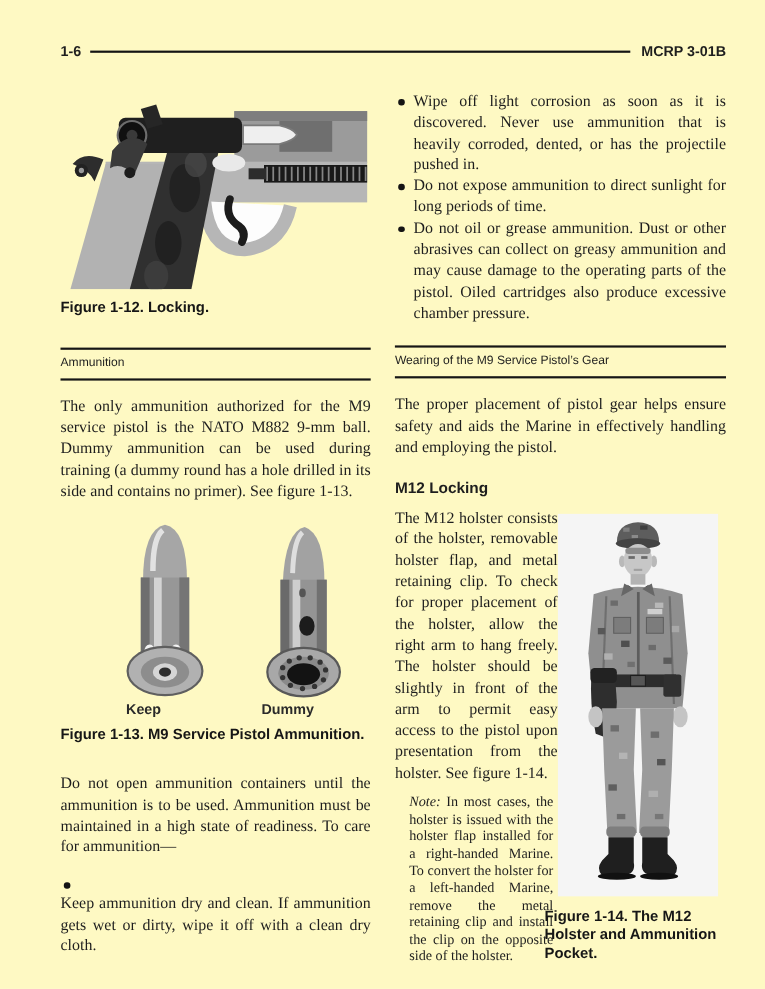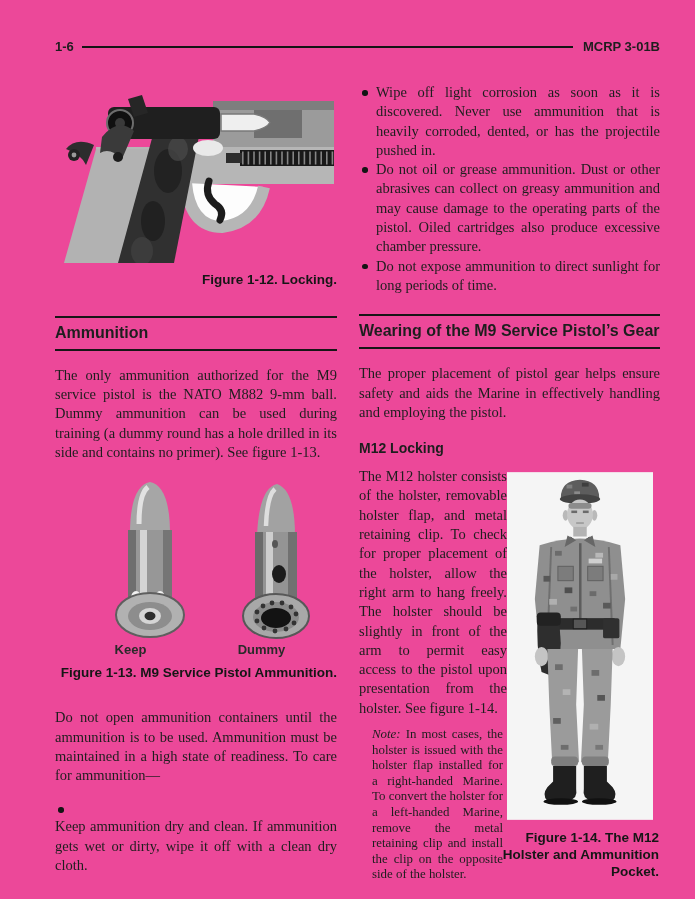--- a/index.html
+++ b/index.html
@@ -1,44 +1,44 @@
 <!DOCTYPE html>
 <html lang="en"><head>
 <meta charset="utf-8">
 <style>
   * { margin:0; padding:0; box-sizing:border-box; }
   html,body { background:#ffffff; }
   .page {
     position:relative; width:695px; height:899px; margin:0 auto;
-    background:#ec4899; overflow:hidden;
+    background:#fef9c3; overflow:hidden;
     font-family:"Liberation Serif", serif; color:#1e1e1e;
   }
   
   .hdr {
     position:absolute; top:39px; left:55px; right:35px;
     display:flex; align-items:center;
     font-family:"Liberation Sans", sans-serif; font-weight:bold; font-size:13px;
   }
   .hdr .rule { flex:1; border-top:2.5px solid #141414; margin:1px 10px 0 8px; }
   
   .columns { position:absolute; top:80px; left:55px; width:605px; display:flex; gap:22px; }
   .col-left  { width:282px; }
   .col-right { width:301px; }
   .body-text { font-size:14.5px; line-height:19.3px; text-align:justify; }
   .sect-head {
-    font-family:"Liberation Sans", sans-serif; font-weight:bold; font-size:16px; line-height:1;
+    font-family:"Liberation Sans", sans-serif; font-weight:normal; font-size:11px; line-height:1;
     border-top:2px solid #161616; border-bottom:2px solid #161616;
     padding:7px 0 8px;
   }
   .sub-head {
     font-family:"Liberation Sans", sans-serif; font-weight:bold; font-size:14px;
   }
   .caption {
     font-family:"Liberation Sans", sans-serif; font-weight:bold; font-size:13.5px;
-    line-height:1.25; text-align:right; color:#161616;
+    line-height:1.25; text-align:left; color:#161616;
   }
   .bullet-item { display:flex; }
   .bullet-item + .bullet-item { margin-top:0px; }
   .dot-col { flex:0 0 17px; padding-left:3px; }
   .dot { display:block; width:5.5px; height:5.5px; border-radius:50%; background:#141414; margin-top:7px; }
   .bullet-body { flex:1; }
   
   .fig { text-align:center; }
   .fig svg { display:block; margin:0 auto; }
   .ammo-labels { display:flex; width:262px; margin:2px auto 0;
@@ -183,27 +183,27 @@
         <div class="bullet-item body-text">
           <span class="dot-col">
               <span class="dot"></span>
             </span>
           <span class="bullet-body">Wipe off light corrosion as soon as it is discovered. Never use ammunition that is heavily corroded, dented, or has the projectile pushed in.</span>
         </div>
         <div class="bullet-item body-text">
           <span class="dot-col">
               <span class="dot"></span>
             </span>
-          <span class="bullet-body">Do not oil or grease ammunition. Dust or other abrasives can collect on greasy ammunition and may cause damage to the operating parts of the pistol. Oiled cartridges also produce excessive chamber pressure.</span>
+          <span class="bullet-body">Do not expose ammunition to direct sunlight for long periods of time.</span>
         </div>
         <div class="bullet-item body-text">
           <span class="dot-col">
               <span class="dot"></span>
             </span>
-          <span class="bullet-body">Do not expose ammunition to direct sunlight for long periods of time.</span>
+          <span class="bullet-body">Do not oil or grease ammunition. Dust or other abrasives can collect on greasy ammunition and may cause damage to the operating parts of the pistol. Oiled cartridges also produce excessive chamber pressure.</span>
         </div>
       </div>
 
       <div class="sect-head" style="margin-top:19px;">Wearing of the M9 Service Pistol’s Gear</div>
 
       <p class="body-text" style="margin-top:15px;">The proper placement of pistol gear helps ensure safety and aids the Marine in effectively handling and employing the pistol.</p>
 
       <div class="sub-head" style="margin-top:18px;">M12 Locking</div>
 
       <div class="m12-row">

